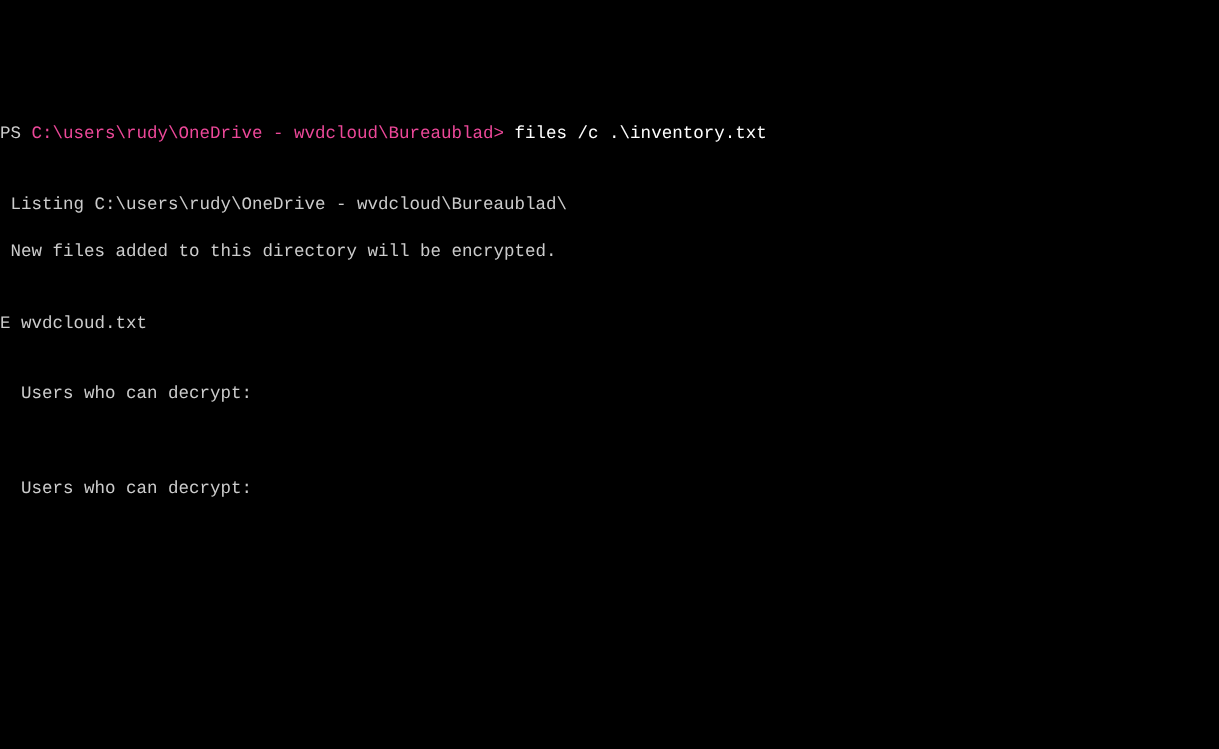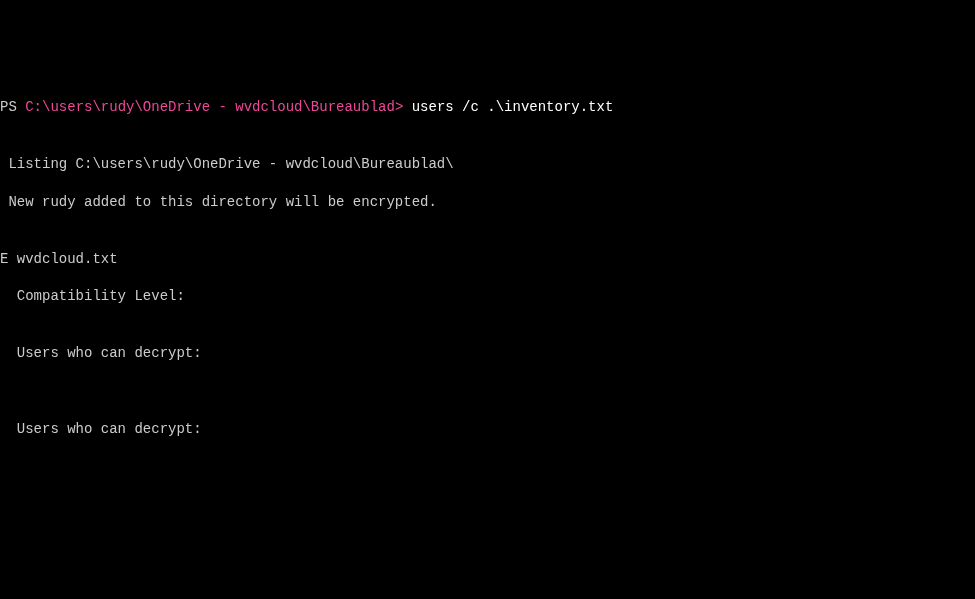--- a/index.html
+++ b/index.html
@@ -31,27 +31,26 @@
     .output-line {
       color: #cccccc;
     }
   </style>
 </head>
 <body>
 
 
 
 <div>
-<div class="prompt-line"><span>PS </span><span class="prompt-path">C:\users\rudy\OneDrive - wvdcloud\Bureaublad&gt;</span><span class="command"> users /c .\inventory.txt</span></div>
+<div class="prompt-line"><span>PS </span><span class="prompt-path">C:\users\rudy\OneDrive - wvdcloud\Bureaublad&gt;</span><span class="command"> files /c .\inventory.txt</span></div>
 <div class="output-line"></div>
 <div class="output-line"> Listing C:\users\rudy\OneDrive - wvdcloud\Bureaublad\</div>
-<div class="output-line"> New rudy added to this directory will be encrypted.</div>
+<div class="output-line"> New files added to this directory will be encrypted.</div>
 <div class="output-line"></div>
 <div class="output-line">E wvdcloud.txt</div>
-<div class="output-line">  Compatibility Level:</div>
 <div class="output-line"></div>
 <div class="output-line">  Users who can decrypt:</div>
 <div class="output-line"></div>
 <div class="output-line"></div>
 <div class="output-line">  Users who can decrypt:</div>
 
 <div class="output-line"></div>
 
 
 <div class="output-line"></div>

